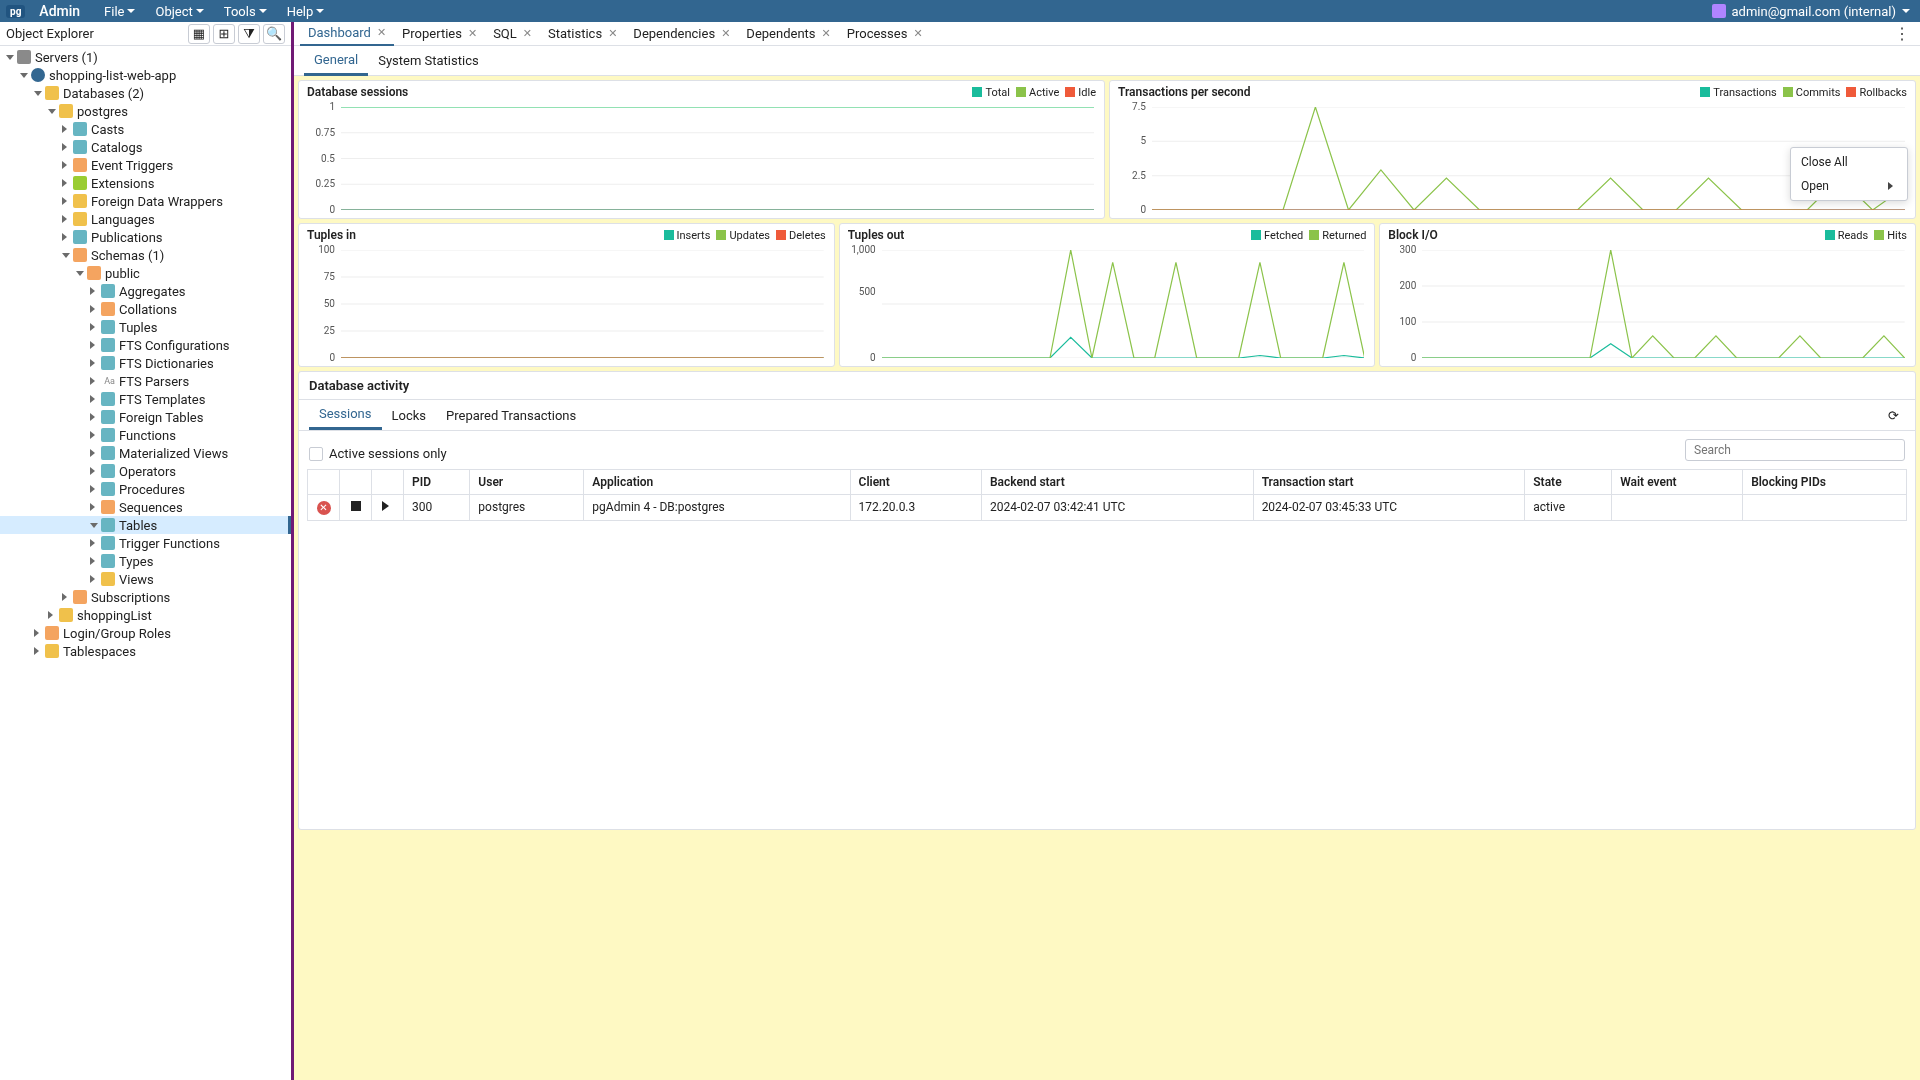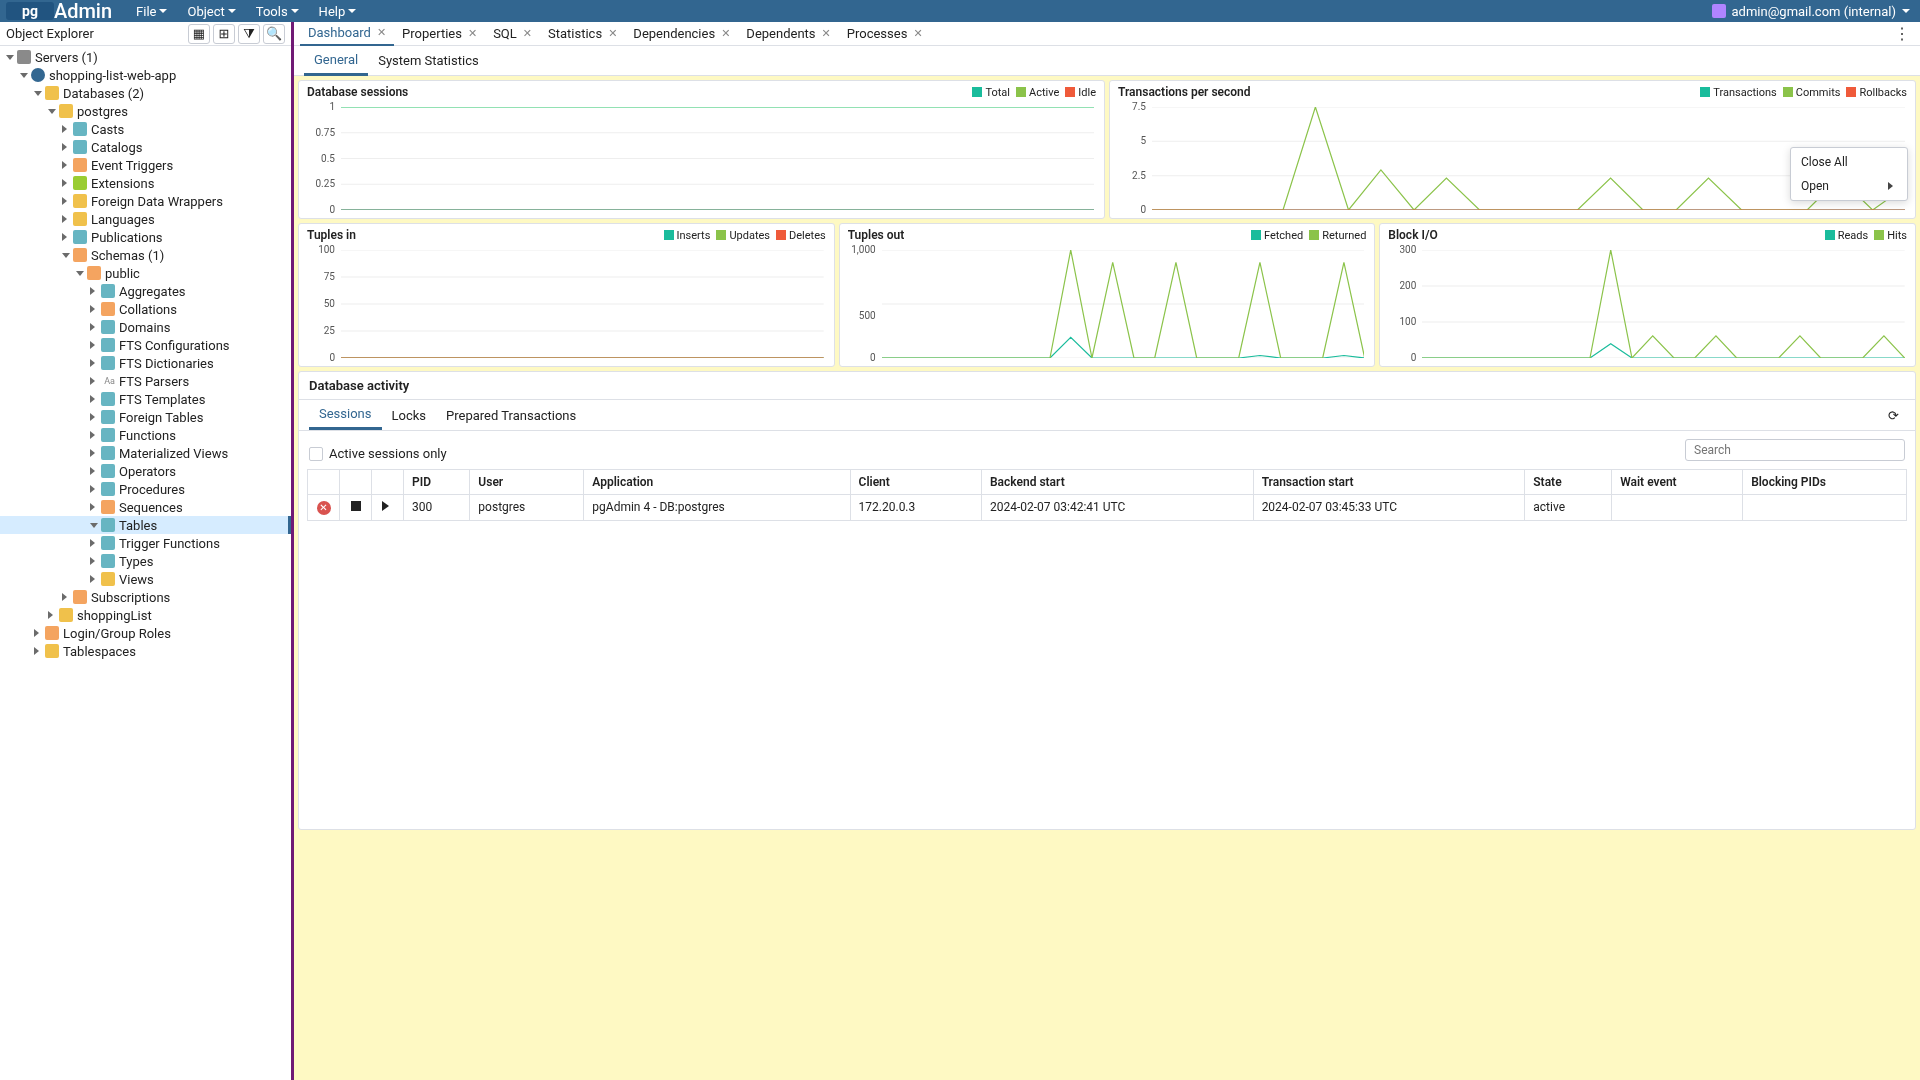--- a/index.html
+++ b/index.html
@@ -1,19 +1,19 @@
 <!DOCTYPE html>
 <html><head>
 <meta charset="utf-8">
 <style>
 * { margin: 0; padding: 0; box-sizing: border-box; font-family: -apple-system, BlinkMacSystemFont, "Segoe UI", Roboto, sans-serif; }
 body { font-size: 13px; color: #222; background: #fff; overflow: hidden; }
 .topbar { background: #326690; color: #fff; height: 22px; display: flex; align-items: center; padding: 0 6px; }
-.logo { background: #215480; border-radius: 3px; padding: 1px 16px; font-weight: bold; font-size: 14px; }
-.logo-text { font-weight: 500; font-size: 20px; margin-left: 0; }
+.logo { background: #215480; border-radius: 3px; padding: 1px 4px; font-weight: bold; font-size: 10px; }
+.logo-text { font-weight: 500; font-size: 14px; margin-left: 14px; }
 .menus { display: flex; margin-left: 14px; gap: 0; }
 .menu-item { padding: 3px 10px; cursor: pointer; display: flex; align-items: center; gap: 3px; }
 .user { margin-left: auto; display: flex; align-items: center; gap: 6px; padding-right: 4px; }
 .user-icon { width: 14px; height: 14px; background: #b084ff; border-radius: 2px; }
 .chev-dn { display: inline-block; border: 4px solid transparent; border-top: 4px solid #fff; margin-top: 3px; }
 
 .layout { display: flex; height: calc(100vh - 22px); }
 .sidebar { width: 294px; border-right: 3px solid #701a75; display: flex; flex-direction: column; }
 .explorer-hdr { height: 24px; display: flex; align-items: center; padding: 0 6px; border-bottom: 1px solid #dde0e6; }
 .explorer-title { flex: 1; }
@@ -195,21 +195,21 @@
           <span>Aggregates</span>
         </div>
       <div class="node" style="padding-left:88px">
           <span class="tw"></span>
           <span class="ic ic-orange"></span>
           <span>Collations</span>
         </div>
       <div class="node" style="padding-left:88px">
           <span class="tw"></span>
           <span class="ic ic-teal"></span>
-          <span>Domains</span>
+          <span>Tuples</span>
         </div>
       <div class="node" style="padding-left:88px">
           <span class="tw"></span>
           <span class="ic ic-teal"></span>
           <span>FTS Configurations</span>
         </div>
       <div class="node" style="padding-left:88px">
           <span class="tw"></span>
           <span class="ic ic-teal"></span>
           <span>FTS Dictionaries</span>
@@ -461,21 +461,21 @@
                   <span>Fetched</span>
                 </span>
               <span class="lg">
                   <span class="sq" style="background:#8bc34a"></span>
                   <span>Returned</span>
                 </span>
             </div>
           </div>
           <div class="chart-area-2">
               <div class="yax" style="top: -2px;">1,000</div>
-              <div class="yax" style="top: 64px;">500</div>
+              <div class="yax" style="top: 40px;">500</div>
               <div class="yax" style="top: 106px;">0</div>
               <div class="plot">
                 <svg viewBox="0 0 100 100" preserveAspectRatio="none">
                   <line class="grid" x1="0" y1="0" x2="100" y2="0"></line>
                   <line class="grid" x1="0" y1="50" x2="100" y2="50"></line>
                   <line class="grid" x1="0" y1="100" x2="100" y2="100"></line>
                   <path d="M0.0 100.0 L4.3 100.0 L8.7 100.0 L13.0 100.0 L17.4 100.0 L21.7 100.0 L26.1 100.0 L30.4 100.0 L34.8 100.0 L39.1 80.8 L43.5 100.0 L47.8 100.0 L52.2 100.0 L56.5 100.0 L60.9 100.0 L65.2 100.0 L69.6 100.0 L73.9 100.0 L78.3 97.7 L82.6 100.0 L87.0 100.0 L91.3 100.0 L95.7 97.7 L100.0 100.0 " fill="none" stroke="#1abc9c" stroke-width="1.2" vector-effect="non-scaling-stroke"></path>
                   <path d="M0.0 100.0 L4.3 100.0 L8.7 100.0 L13.0 100.0 L17.4 100.0 L21.7 100.0 L26.1 100.0 L30.4 100.0 L34.8 100.0 L39.1 0.0 L43.5 100.0 L47.8 11.5 L52.2 100.0 L56.5 100.0 L60.9 11.5 L65.2 100.0 L69.6 100.0 L73.9 100.0 L78.3 11.5 L82.6 100.0 L87.0 100.0 L91.3 100.0 L95.7 11.5 L100.0 100.0 " fill="none" stroke="#8bc34a" stroke-width="1.2" vector-effect="non-scaling-stroke"></path>
                 </svg>
               </div>

